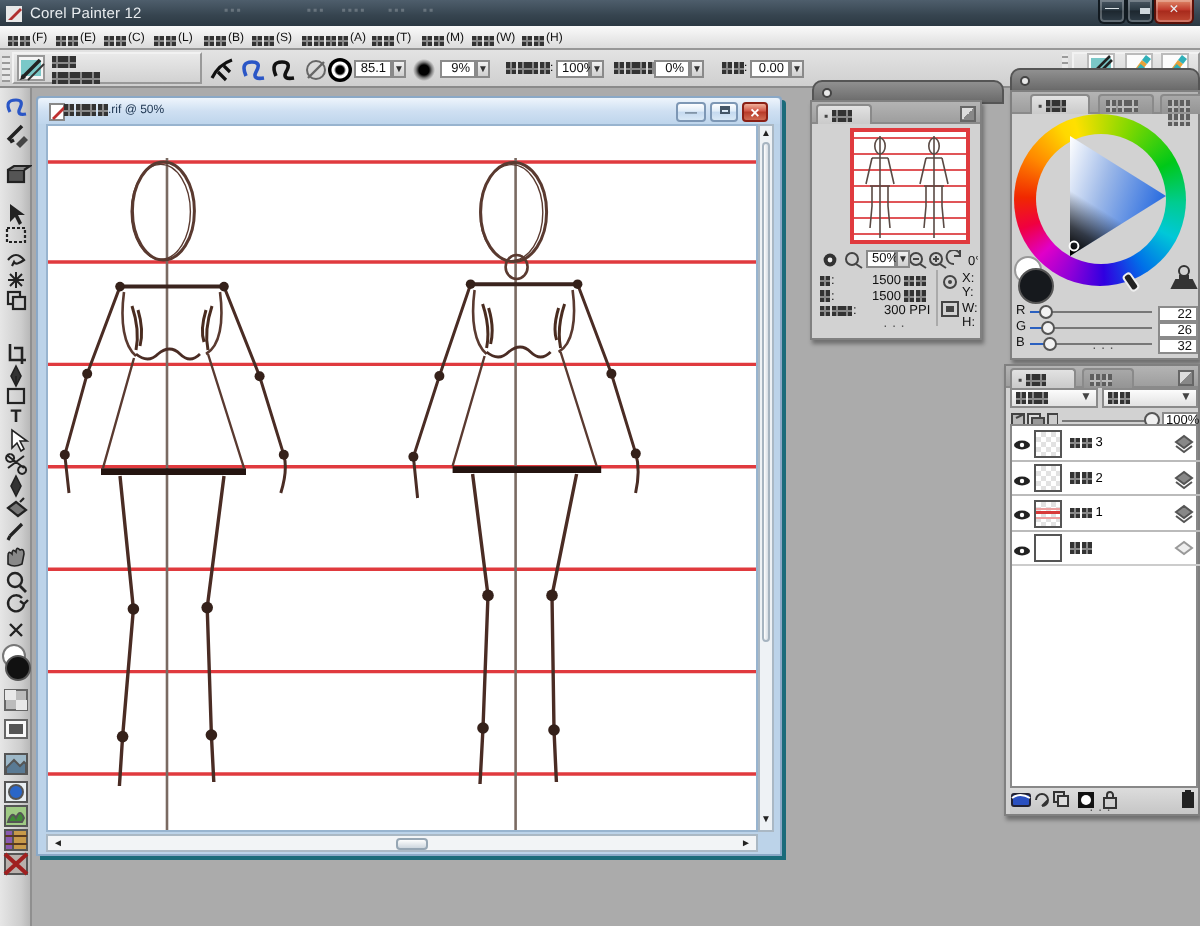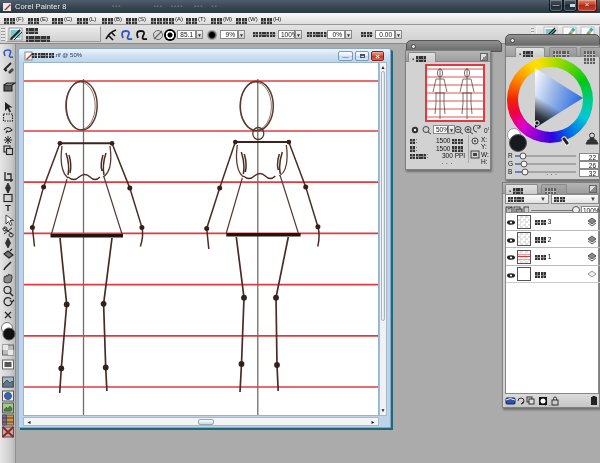--- a/index.html
+++ b/index.html
@@ -49,21 +49,21 @@
 #th1{background:conic-gradient(#d8d8d8 25%,#fff 25% 50%,#d8d8d8 50% 75%,#fff 75%) 0 0/6px 6px,repeating-linear-gradient(0deg,transparent 0 3px,#e05050 3px 4px)}
 #th1{background:linear-gradient(0deg,transparent 0 6px,#d83838 6px 7.5px,transparent 7.5px),repeating-linear-gradient(0deg,transparent 0 3.5px,#eda0a0 3.5px 4.5px),conic-gradient(#e2e2e2 25%,#fff 25% 50%,#e2e2e2 50% 75%,#fff 75%) 0 0/5px 5px}
 .lname{position:absolute;left:29px;top:5px;font-size:6.5px}
 .lico{position:absolute;right:2px;top:3px;width:11px;height:12px}
 </style></head><body>
 <div class="abs" id="title">
  <svg class="abs" style="left:3px;top:2px" width="9" height="9">
       <rect x="0" y="1" width="8" height="8" fill="#e8e8e8"></rect>
       <path d="M1 8 L7 2 L8 3 L3 8 Z" fill="#b03030"></path>
     </svg>
- <div class="txt">Corel Painter 8</div>
+ <div class="txt">Corel Painter 12</div>
  <div style="position:absolute;left:112px;top:3px;color:rgba(255,255,255,.22);font-size:6px;letter-spacing:1px">▪▪▪&nbsp;&nbsp;&nbsp;&nbsp;&nbsp;&nbsp;&nbsp;&nbsp;&nbsp;&nbsp;&nbsp;&nbsp;▪▪▪&nbsp;&nbsp;&nbsp;▪▪▪▪&nbsp;&nbsp;&nbsp;&nbsp;▪▪▪&nbsp;&nbsp;&nbsp;▪▪</div>
  <div class="wbtn" style="left:549px;width:14px">
       <span>—</span>
     </div>
  <div class="wbtn" style="left:563px;width:14px">
       <span style="top:3px">
         <span style="display:inline-block;width:5px;height:3px;border:1px solid #cfd8de;border-top-width:2px"></span>
       </span>
     </div>
  <div class="wbtn" style="left:577px;width:20px;background:linear-gradient(#e08a6a,#c0392b 45%,#a82a1c 50%,#c14a34);border-color:#5a1008">

